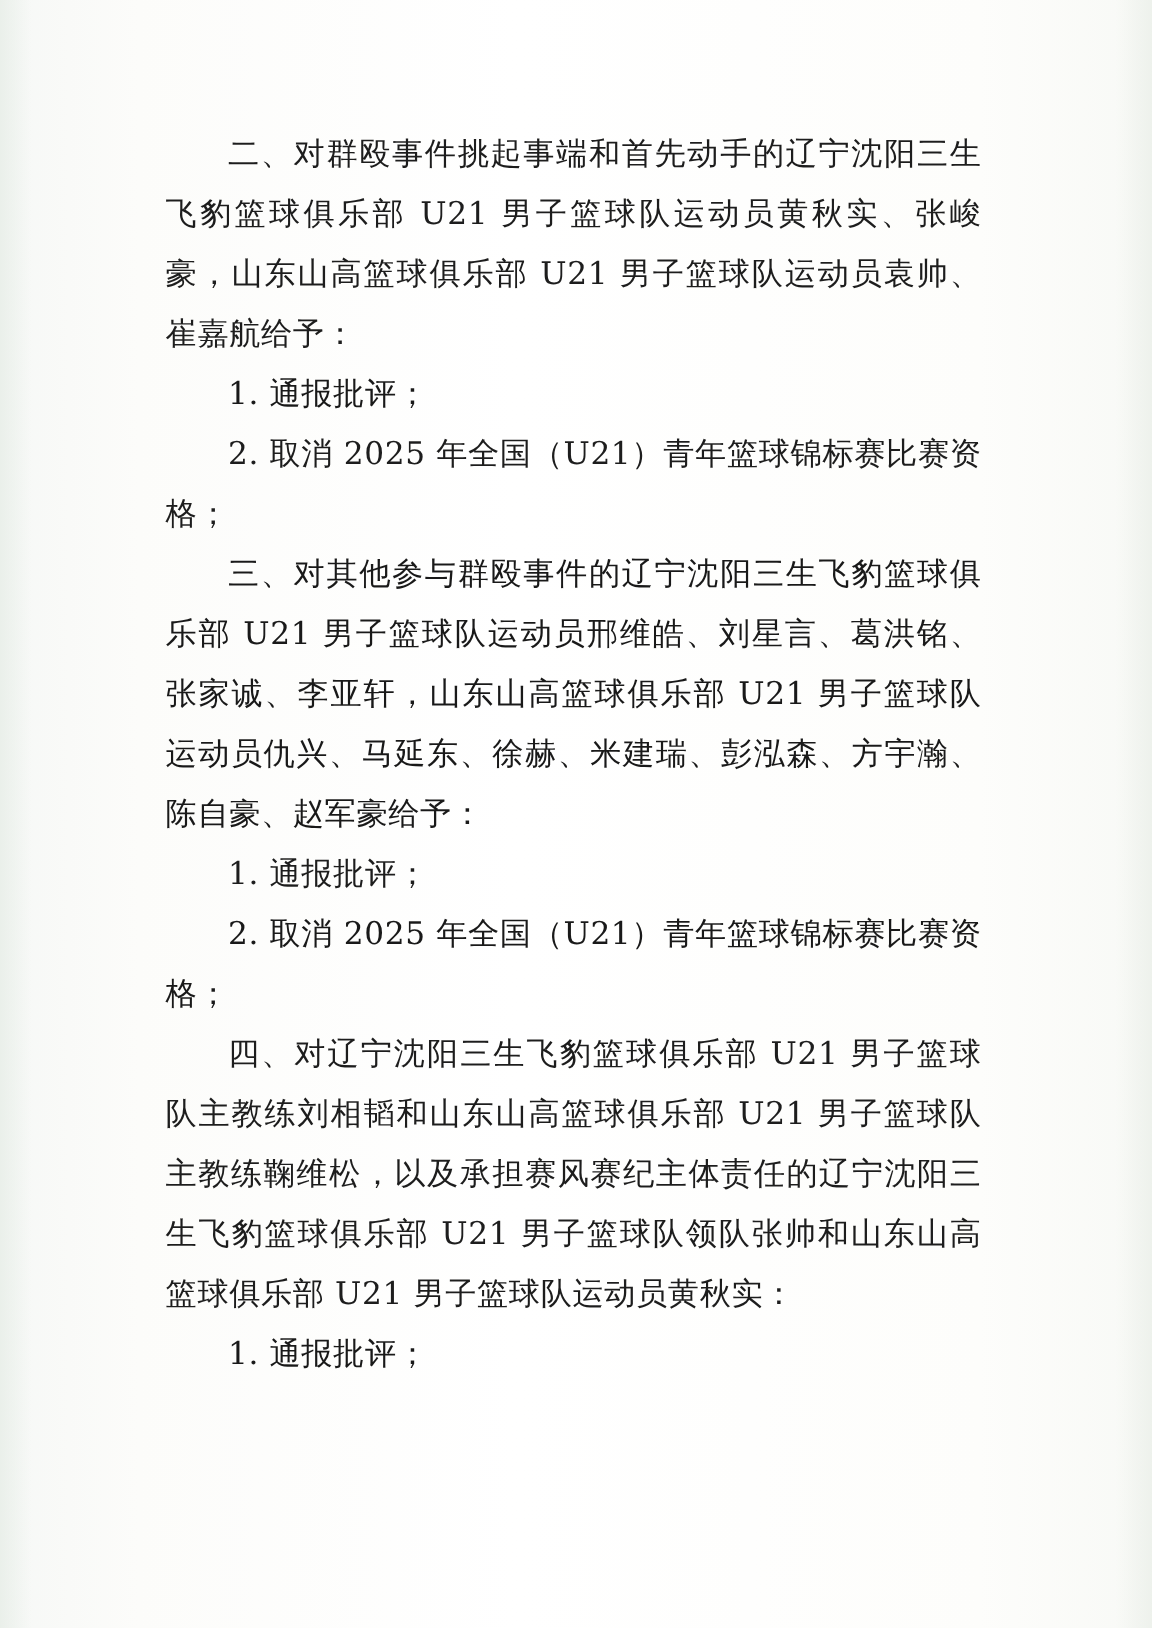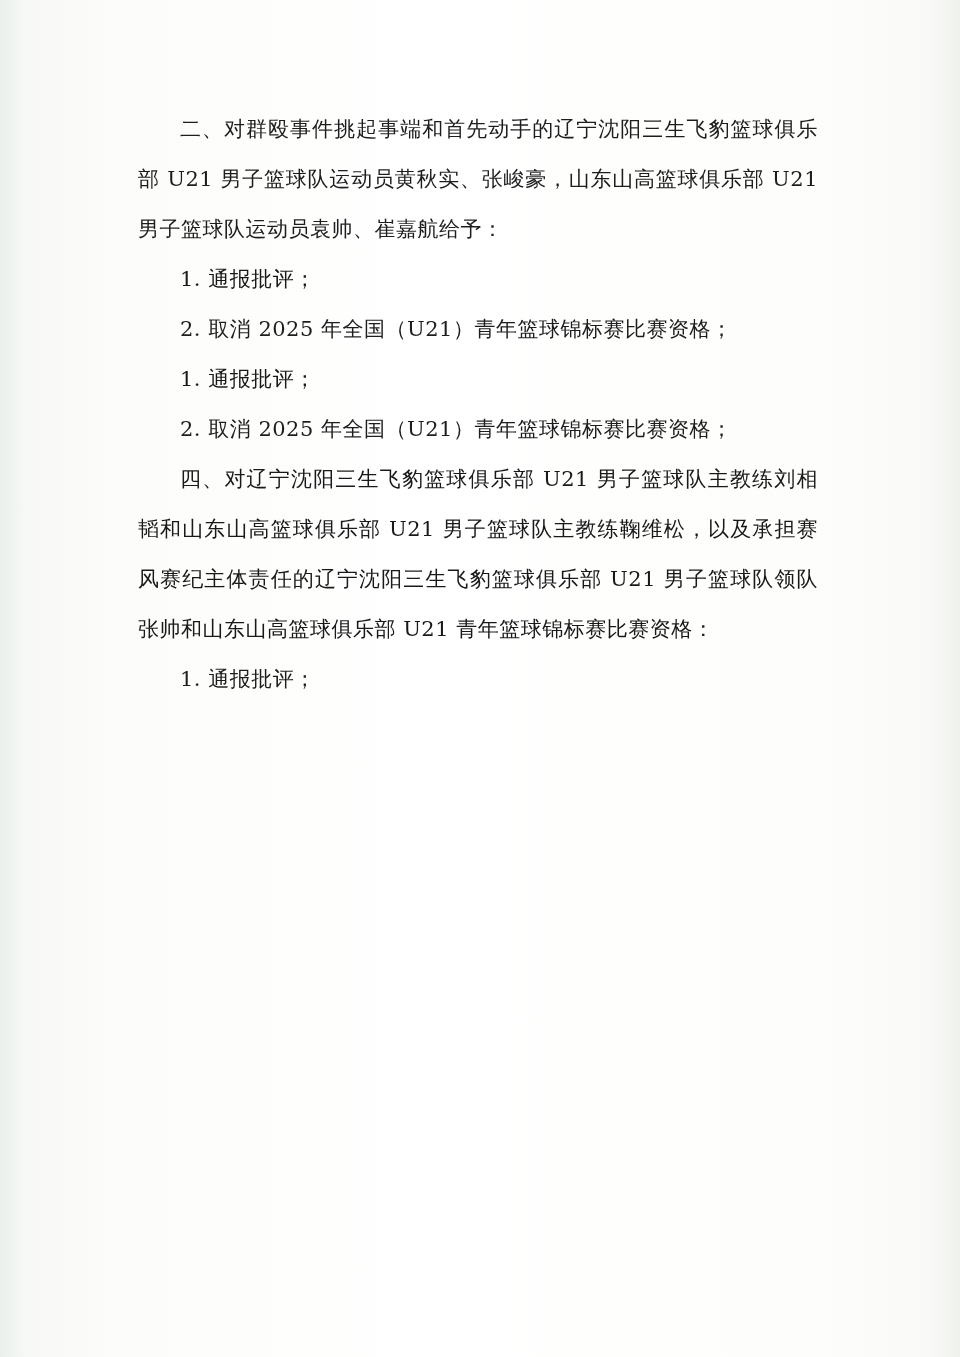--- a/index.html
+++ b/index.html
@@ -45,21 +45,21 @@
 
   .doc-body {
     position: absolute;
     left: 138px;
     top: 104px;
     width: 680px;
   }
 
   p.para {
     margin: 0 0 0.0em 0;
-    font-size: 21px;
+    font-size: 26px;
     line-height: 50px;
     color: #1b1b1b;
     text-align: justify;
     text-justify: inter-ideograph;
     letter-spacing: 0.5px;
     font-family: "DejaVu Serif", "Liberation Serif", serif;
   }
 
   p.indent {
     text-indent: 2em;
@@ -73,18 +73,19 @@
 <body>
 
 <div class="page">
   <div class="scan-edge"></div>
   <div class="scan-edge-right"></div>
 
   <div class="doc-body">
     <p class="para indent">二、对群殴事件挑起事端和首先动手的辽宁沈阳三生飞豹篮球俱乐部 U21 男子篮球队运动员黄秋实、张峻豪，山东山高篮球俱乐部 U21 男子篮球队运动员袁帅、崔嘉航给予：</p>
     <p class="para indent">1. 通报批评；</p>
     <p class="para indent">2. 取消 2025 年全国（U21）青年篮球锦标赛比赛资格；</p>
+    <p class="para indent">三、对其他参与群殴事件的辽宁沈阳三生飞豹篮球俱乐部 U21 男子篮球队运动员邢维皓、刘星言、葛洪铭、张家诚、李亚轩，山东山高篮球俱乐部 U21 男子篮球队运动员仇兴、马延东、徐赫、米建瑞、彭泓森、方宇瀚、陈自豪、赵军豪给予：</p>
     <p class="para indent">1. 通报批评；</p>
     <p class="para indent">2. 取消 2025 年全国（U21）青年篮球锦标赛比赛资格；</p>
-    <p class="para indent">四、对辽宁沈阳三生飞豹篮球俱乐部 U21 男子篮球队主教练刘相韬和山东山高篮球俱乐部 U21 男子篮球队主教练鞠维松，以及承担赛风赛纪主体责任的辽宁沈阳三生飞豹篮球俱乐部 U21 男子篮球队领队张帅和山东山高篮球俱乐部 U21 青年篮球锦标赛比赛资格：</p>
+    <p class="para indent">四、对辽宁沈阳三生飞豹篮球俱乐部 U21 男子篮球队主教练刘相韬和山东山高篮球俱乐部 U21 男子篮球队主教练鞠维松，以及承担赛风赛纪主体责任的辽宁沈阳三生飞豹篮球俱乐部 U21 男子篮球队领队张帅和山东山高篮球俱乐部 U21 男子篮球队运动员黄秋实：</p>
     <p class="para indent">1. 通报批评；</p>
   </div>
 </div>
 
 </body></html>

